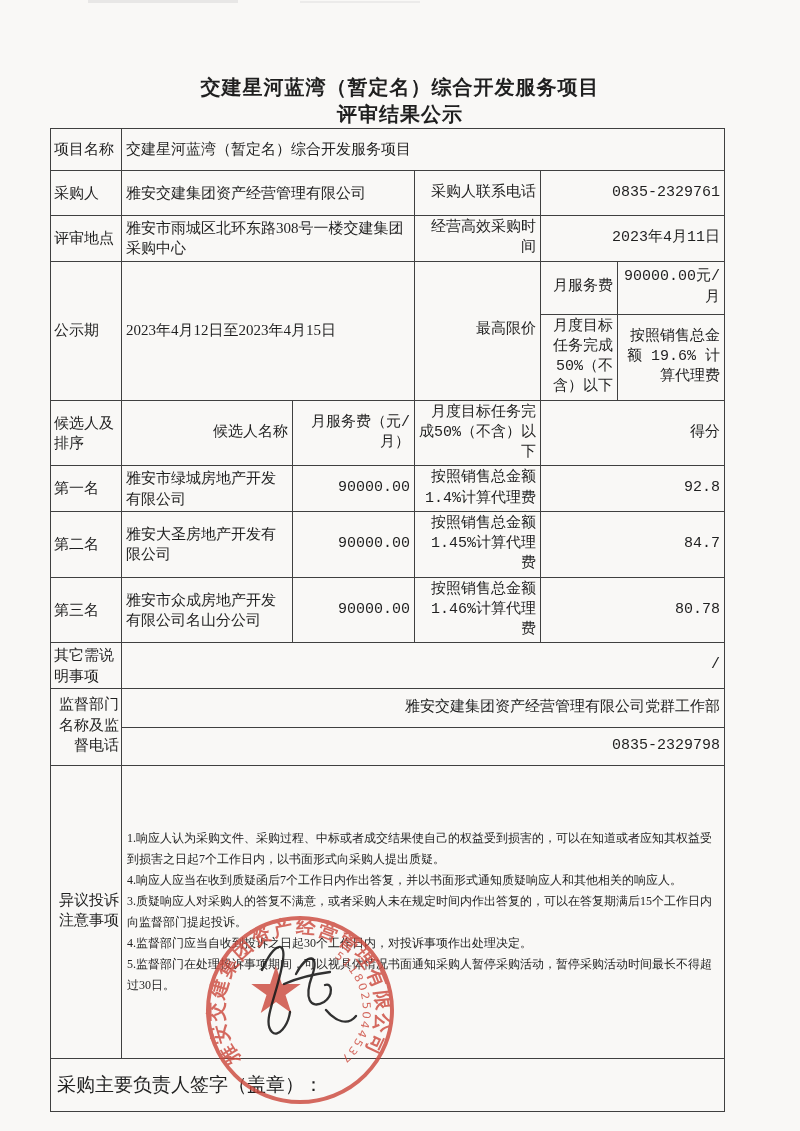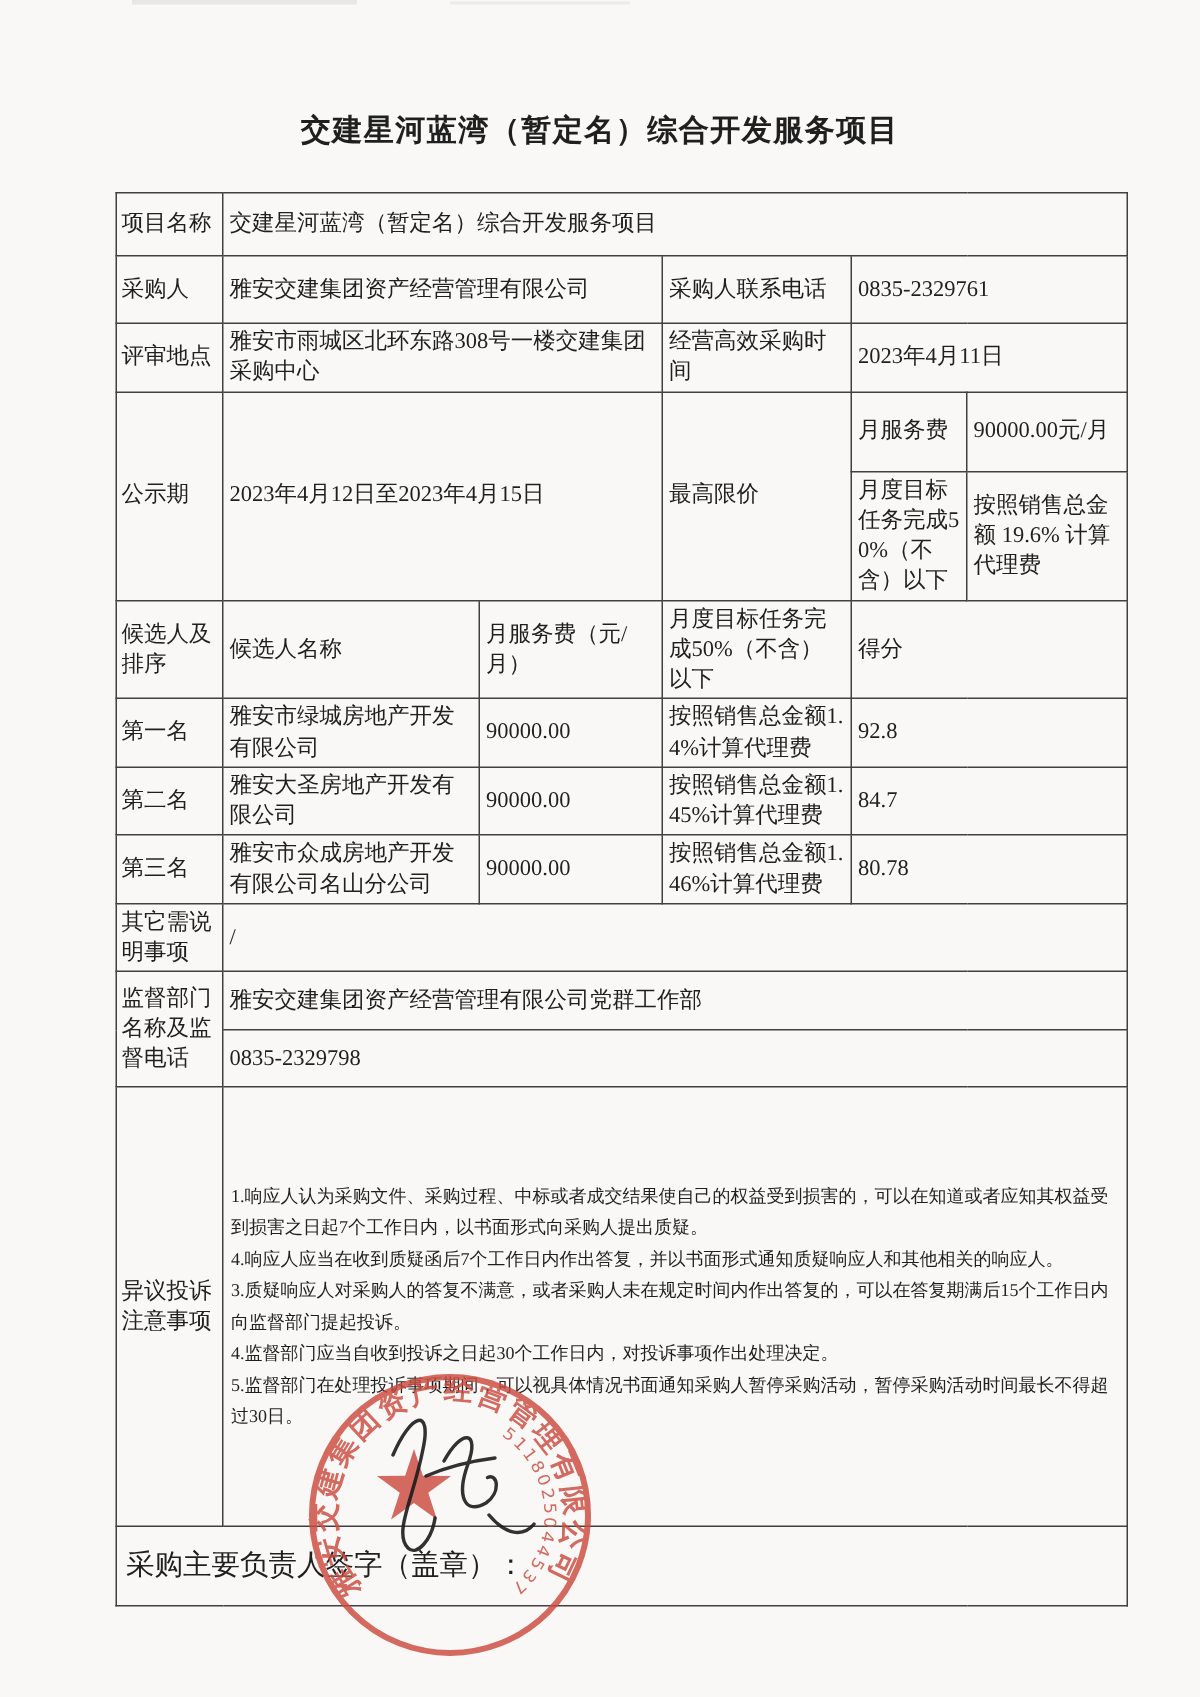--- a/index.html
+++ b/index.html
@@ -7,43 +7,44 @@
     width:800px;height:1131px;position:relative;overflow:hidden;
     background:#f9f8f6;color:#1f1f1f;
     font-family:"Liberation Serif","DejaVu Serif",serif;
   }
   .scan-artifact{position:absolute;background:#d3d3d3;}
   .doc-title{
     padding-top:74px;text-align:center;font-weight:bold;
     font-size:20px;line-height:27px;letter-spacing:1px;
   }
   table.main{
-    position:absolute;left:77px;top:128px;width:675px;
+    position:absolute;left:50px;top:128px;width:675px;
     border-collapse:collapse;table-layout:fixed;
   }
   td{
     border:1px solid #404040;font-size:15px;line-height:1.35;
     padding:2px 4px;vertical-align:middle;word-break:break-all;
   }
   td.lbl{padding-left:3px;padding-right:2px;}
-  td.c{text-align:left;}
+  td.c{text-align:right;font-family:Liberation Mono, monospace;}
   td.l{text-align:left;}
   .obj-cell{padding:6px 8px 6px 5px;}
   .obj-line{font-size:12px;line-height:21px;text-align:left;}
   .sig-cell{padding-left:6px;font-size:19px;}
   .stamp-wrap{position:absolute;left:198px;top:912px;width:220px;height:200px;pointer-events:none;}
 </style>
 </head>
 <body>
 
 <div class="scan-artifact" style="top:0;left:88px;width:150px;height:3px;opacity:.45;"></div>
 <div class="scan-artifact" style="top:1px;left:300px;width:120px;height:2px;opacity:.35;"></div>
 
 <div class="doc-title">
   <div>交建星河蓝湾（暂定名）综合开发服务项目</div>
+  <div>评审结果公示</div>
 </div>
 
 <table class="main">
   <colgroup>
     <col style="width:71px">
       <col style="width:171px">
       <col style="width:122px">
     <col style="width:126px">
       <col style="width:77px">
       <col style="width:107px">

